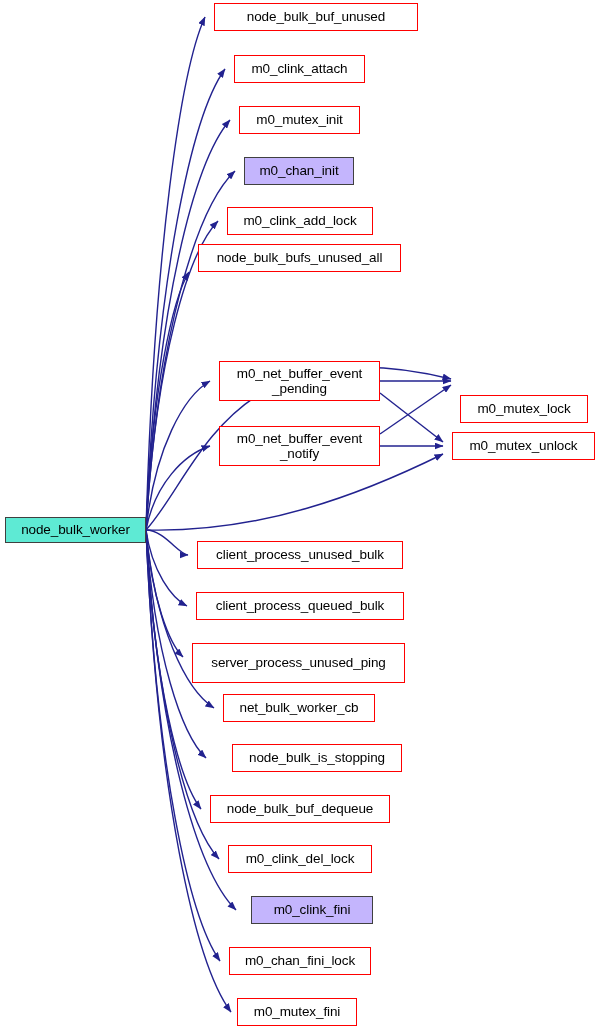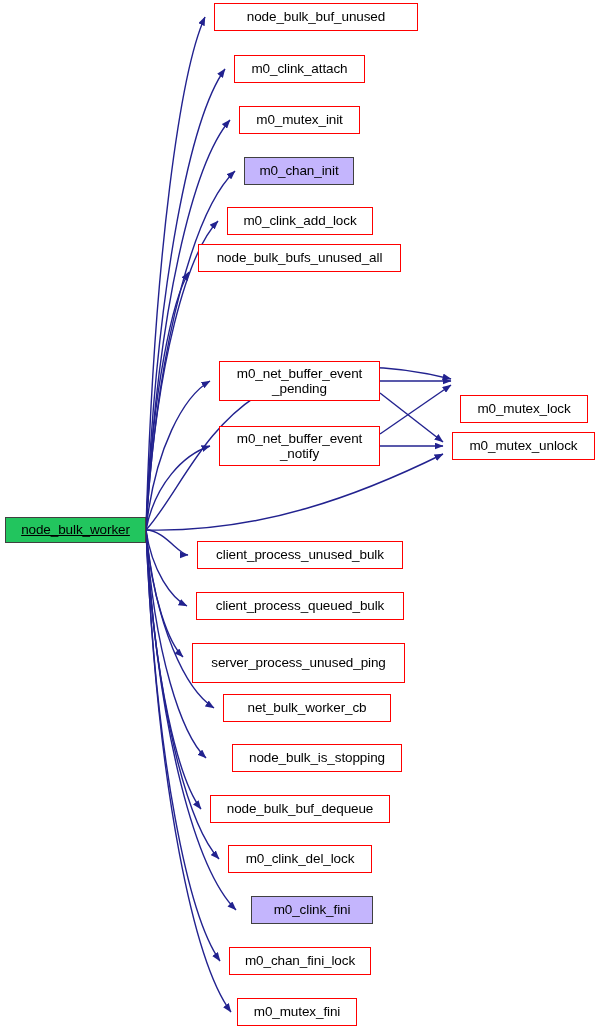--- a/index.html
+++ b/index.html
@@ -40,22 +40,21 @@
     letter-spacing: -0.1px;
     white-space: pre-line;
     z-index: 2;
   }
   .node.gray {
     border: 1px solid #404040;
     background: #c4b5fd;
   }
   .node.current {
     border: 1px solid #404040;
-    background: #22c55e;
-    text-decoration: underline;
+    background: #5eead4;
   }
 </style>
 </head>
 <body>
 
 <div id="graph">
 
   <svg id="edge-layer" viewBox="0 0 600 1031" width="600" height="1031" xmlns="http://www.w3.org/2000/svg">
     <defs>
       <marker id="arrowhead" markerWidth="9" markerHeight="7" refX="8.5" refY="3.5" orient="auto" markerUnits="userSpaceOnUse">
@@ -99,21 +98,21 @@
       <div class="node" style="left: 198px; top: 244px; width: 203px; height: 28px; text-align: right;">node_bulk_bufs_unused_all</div>
       <div class="node" style="left: 219px; top: 361px; width: 161px; height: 40px;">m0_net_buffer_event
 _pending</div>
       <div class="node" style="left: 219px; top: 426px; width: 161px; height: 40px;">m0_net_buffer_event
 _notify</div>
       <div class="node" style="left: 460px; top: 367px; width: 128px; height: 28px; margin-top: 28px;">m0_mutex_lock</div>
       <div class="node" style="left: 452px; top: 432px; width: 143px; height: 28px;">m0_mutex_unlock</div>
       <div class="node" style="left: 197px; top: 541px; width: 206px; height: 28px;">client_process_unused_bulk</div>
       <div class="node" style="left: 196px; top: 592px; width: 208px; height: 28px;">client_process_queued_bulk</div>
       <div class="node" style="left: 192px; top: 643px; width: 213px; height: 40px;">server_process_unused_ping</div>
-      <div class="node" style="left: 223px; top: 694px; width: 168px; height: 28px;">net_bulk_worker_cb</div>
+      <div class="node" style="left: 223px; top: 694px; width: 152px; height: 28px;">net_bulk_worker_cb</div>
       <div class="node" style="left: 232px; top: 744px; width: 170px; height: 28px;">node_bulk_is_stopping</div>
       <div class="node" style="left: 210px; top: 795px; width: 180px; height: 28px;">node_bulk_buf_dequeue</div>
       <div class="node" style="left: 228px; top: 845px; width: 144px; height: 28px;">m0_clink_del_lock</div>
       <div class="node gray" style="left: 251px; top: 896px; width: 122px; height: 28px;">m0_clink_fini</div>
       <div class="node" style="left: 229px; top: 947px; width: 142px; height: 28px;">m0_chan_fini_lock</div>
       <div class="node" style="left: 237px; top: 998px; width: 120px; height: 28px;">m0_mutex_fini</div>
     </div>
 
   <div class="node current" id="root-node" style="left: 5px; top: 517px; width: 141px; height: 26px;">node_bulk_worker</div>
 

